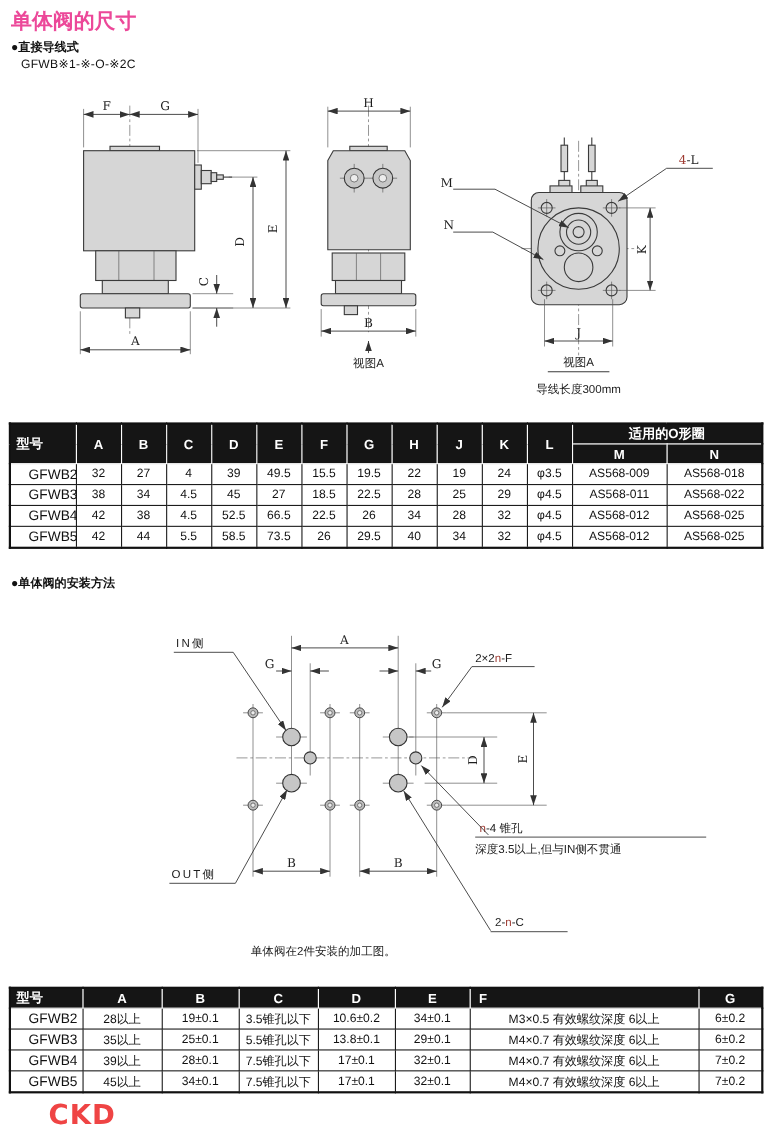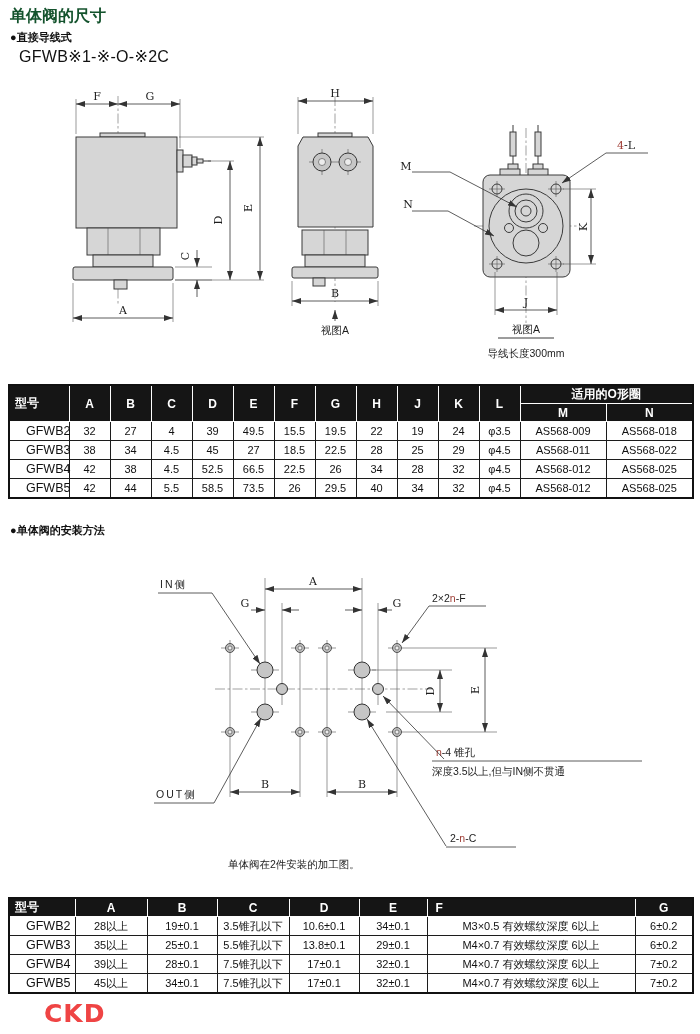--- a/index.html
+++ b/index.html
@@ -1,21 +1,21 @@
 <!DOCTYPE html>
 <html><head>
 <meta charset="utf-8">
 <style>
   html,body{margin:0;padding:0;background:#fff;}
   .page{position:relative;width:700px;height:1034px;background:#fff;overflow:hidden;
         font-family:"Liberation Sans","DejaVu Sans",sans-serif;color:#111;}
   .hdr{position:absolute;left:10px;top:6px;}
-  .title{font-size:16px;font-weight:bold;margin:0;color:#14532d;}
+  .title{font-size:19px;font-weight:bold;margin:0;color:#ec4899;}
   .sub{font-size:11px;font-weight:bold;margin-top:3px;}
-  .code{font-size:16px;margin-left:9px;margin-top:2px;letter-spacing:.3px;}
+  .code{font-size:11px;margin-left:9px;margin-top:2px;letter-spacing:.3px;}
   .sec2{position:absolute;left:10px;top:523px;font-size:11px;font-weight:bold;}
   .svg1{position:absolute;left:0;top:80px;}
   .svg2{position:absolute;left:0;top:545px;}
   table.t{position:absolute;left:8px;width:684px;border-collapse:collapse;table-layout:fixed;
           border:2px solid #111;}
   .t1{top:384px;}
   .t2{top:897px;}
   table.t th{background:#151515;color:#fff;font-size:12px;font-weight:bold;border:1px solid #fdfdfd;
              padding:0;height:17px;text-align:center;}
   table.t td{border:1px solid #1c1c1c;font-size:11px;text-align:center;padding:0 1px;height:18px;background:#fff;}
@@ -478,21 +478,21 @@
         <th style="text-align:left;padding-left:8px">F</th>
         <th>G</th>
       </tr>
     </thead>
     <tbody>
       <tr>
         <td class="mcell">GFWB2</td>
         <td>28以上</td>
         <td>19±0.1</td>
         <td>3.5锥孔以下</td>
-        <td>10.6±0.1</td>
+        <td>10.6±0.2</td>
         <td>34±0.1</td>
         <td>M3×0.5 有效螺纹深度 6以上</td>
         <td>6±0.2</td>
       </tr>
       <tr>
         <td class="mcell">GFWB3</td>
         <td>35以上</td>
         <td>25±0.1</td>
         <td>5.5锥孔以下</td>
         <td>13.8±0.1</td>

